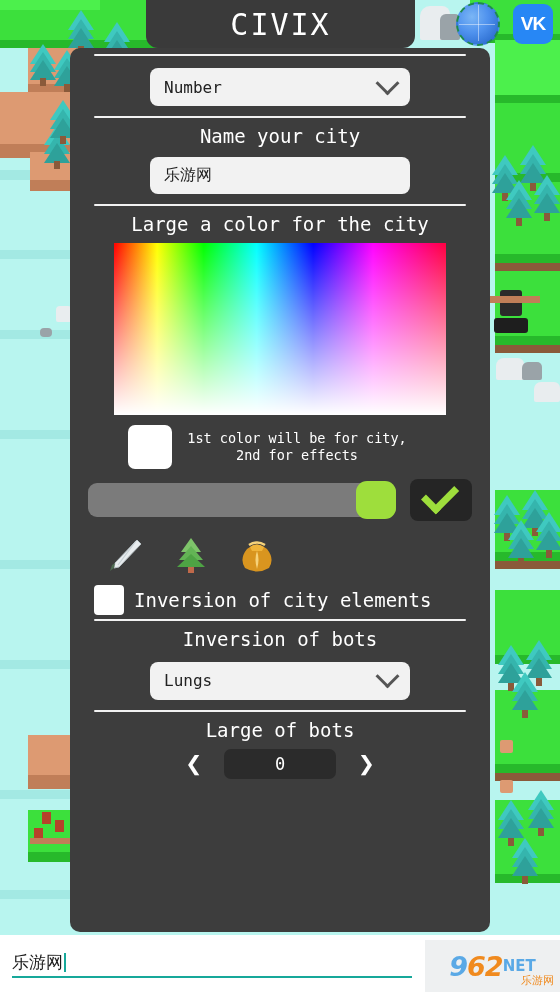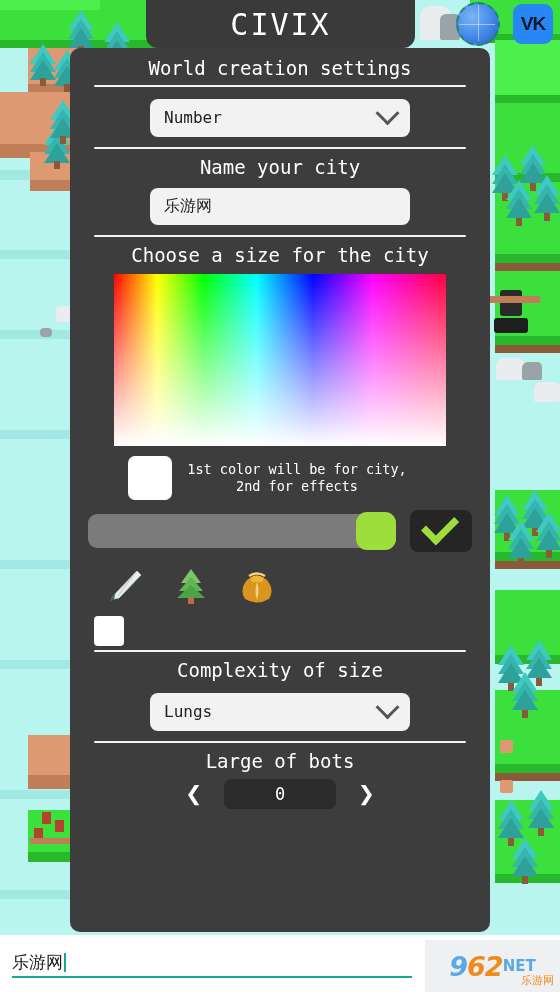--- a/index.html
+++ b/index.html
@@ -23,21 +23,21 @@
 
   .tree{position:absolute;}
   .tree .trunk{position:absolute;left:50%;transform:translateX(-50%);bottom:0;width:6px;height:8px;background:#8a5a3a;}
   .tree .c1,.tree .c2,.tree .c3{position:absolute;left:50%;transform:translateX(-50%);width:0;height:0;
      border-left:13px solid transparent;border-right:13px solid transparent;}
   .tree.teal .c1{border-bottom:20px solid #3fc9c0;}
   .tree.teal .c2{border-bottom:20px solid #35b5ad;}
   .tree.teal .c3{border-bottom:20px solid #2ea19a;}
 
   .vkbadge{position:absolute;width:40px;height:40px;border-radius:9px;background:#2787f5;
-     display:flex;align-items:center;justify-content:center;color:#0f172a;font-weight:bold;font-size:19px;
+     display:flex;align-items:center;justify-content:center;color:#ffffff;font-weight:bold;font-size:19px;
      font-family:"Liberation Sans",sans-serif;letter-spacing:-1px;}
   .globe{position:absolute;width:44px;height:44px;border-radius:50%;
      background:radial-gradient(circle at 35% 32%,#7bb6f5 0%,#4f92ee 42%,#1f5fc4 100%);
      border:2px dashed #1f8a4d;box-sizing:border-box;}
   .globe:before{content:"";position:absolute;left:50%;top:1px;width:1px;height:calc(100% - 4px);
      background:rgba(255,255,255,.45);}
   .globe:after{content:"";position:absolute;top:50%;left:1px;width:calc(100% - 4px);height:1px;
      background:rgba(255,255,255,.45);}
 
   
@@ -326,36 +326,35 @@
 <div class="vkbadge" style="left:513px;top:4px;">
   <span>VK</span>
 </div>
 
 <div id="title-bar">
   <span class="t">CIVIX</span>
 </div>
 
 <div id="panel">
 
-  <div class="sec-title" style="margin-top:10px;">World creation settings</div>
   <div class="rule"></div>
 
   <div class="dropdown">
     <span>Number</span>
     <span class="chev"></span>
   </div>
   <div class="rule" style="margin-top:10px;"></div>
 
   <div class="sec-title" style="margin-top:8px;">Name your city</div>
   <div class="textinput">
     <span>乐游网</span>
   </div>
   <div class="rule" style="margin-top:10px;"></div>
 
-  <div class="sec-title" style="margin-top:8px;">Choose a size for the city</div>
+  <div class="sec-title" style="margin-top:8px;">Large a color for the city</div>
 
   <div id="color-field">
     <div id="color-hue"></div>
     <div id="color-white"></div>
   </div>
 
   <div class="swatch-row">
     <div class="swatch"></div>
     <div class="swatch-note">1st color will be for city, 2nd for effects</div>
   </div>
@@ -390,24 +389,25 @@
         <path d="M13 12 Q20 7 27 12 L30 14 Q38 24 32 33 Q20 40 8 33 Q2 24 10 14 Z" fill="#d9951f"></path>
         <path d="M13 12 Q20 7 27 12 L25 16 L15 16 Z" fill="#f0b43a"></path>
         <path d="M20 16 Q17 24 20 34 Q23 24 20 16" fill="#f6d27a"></path>
         <path d="M12 10 Q20 5 28 10" stroke="#f6d27a" stroke-width="2.5" fill="none"></path>
       </svg>
     </div>
   </div>
 
   <div class="invert-row">
     <div class="cbox"></div>
+    <div class="invert-label">Inversion of city elements</div>
   </div>
   <div class="rule" style="margin-top:4px;"></div>
 
-  <div class="sec-title" style="margin-top:8px;">Complexity of size</div>
+  <div class="sec-title" style="margin-top:8px;">Inversion of bots</div>
   <div class="dropdown">
     <span>Lungs</span>
     <span class="chev"></span>
   </div>
   <div class="rule" style="margin-top:10px;"></div>
 
   <div class="sec-title" style="margin-top:8px;">Large of bots</div>
   <div class="stepper">
     <span class="arr">❮</span>
     <span class="numbox">0</span>

